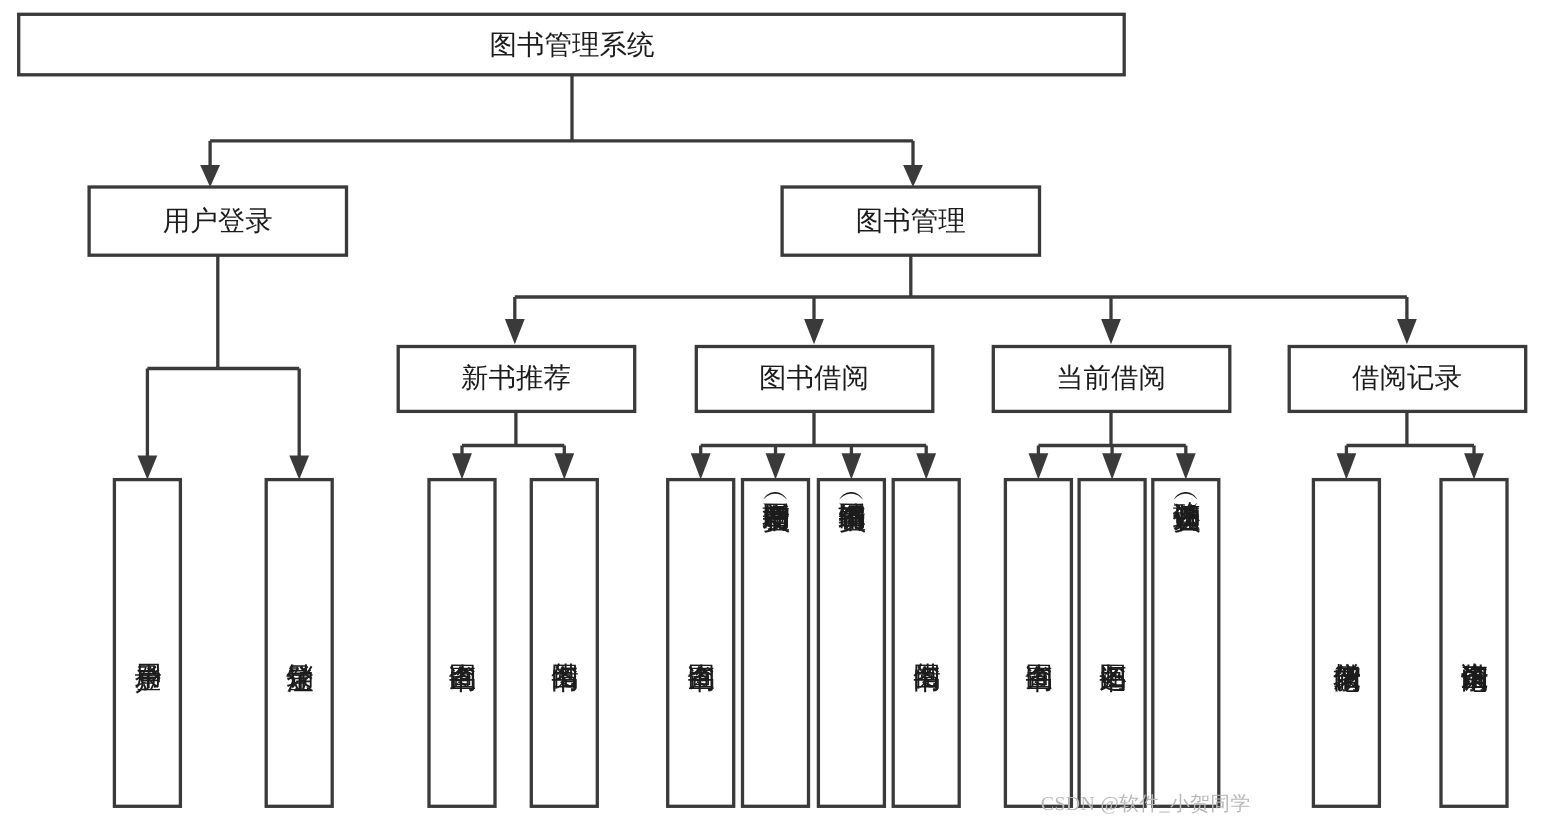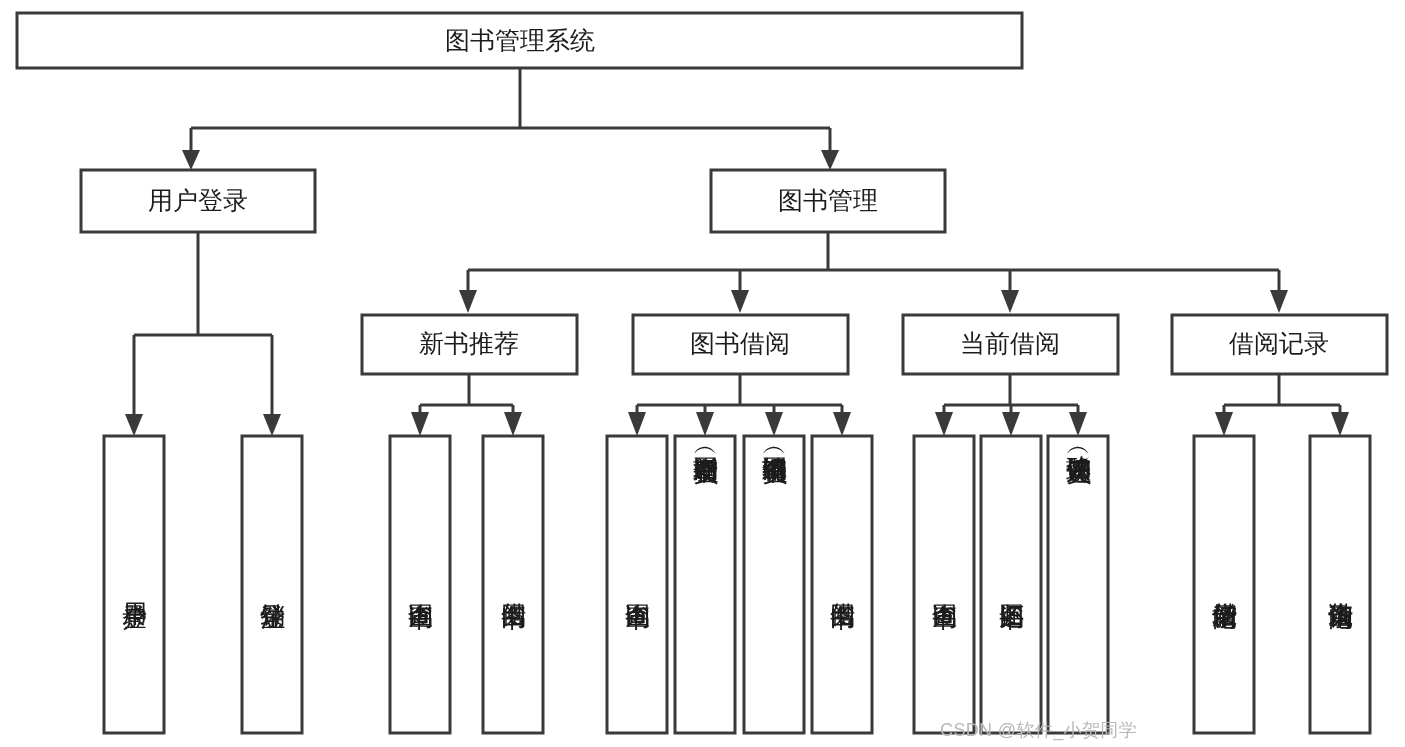--- a/index.html
+++ b/index.html
@@ -66,21 +66,21 @@
     writing-mode: vertical-rl;
     text-orientation: upright;
     letter-spacing: 0.03em;
     white-space: nowrap;
     text-align: center;
   }
   .watermark {
     position: absolute;
     right: 12px;
     bottom: 5px;
-    font-family: Liberation Sans, sans-serif;
+    font-family: Liberation Serif, serif;
     font-size: 18px;
     color: #b8b8b8;
     letter-spacing: 0.02em;
     white-space: nowrap;
   }
 </style>
 </head>
 <body>
 
 <div id="diagram-root">

